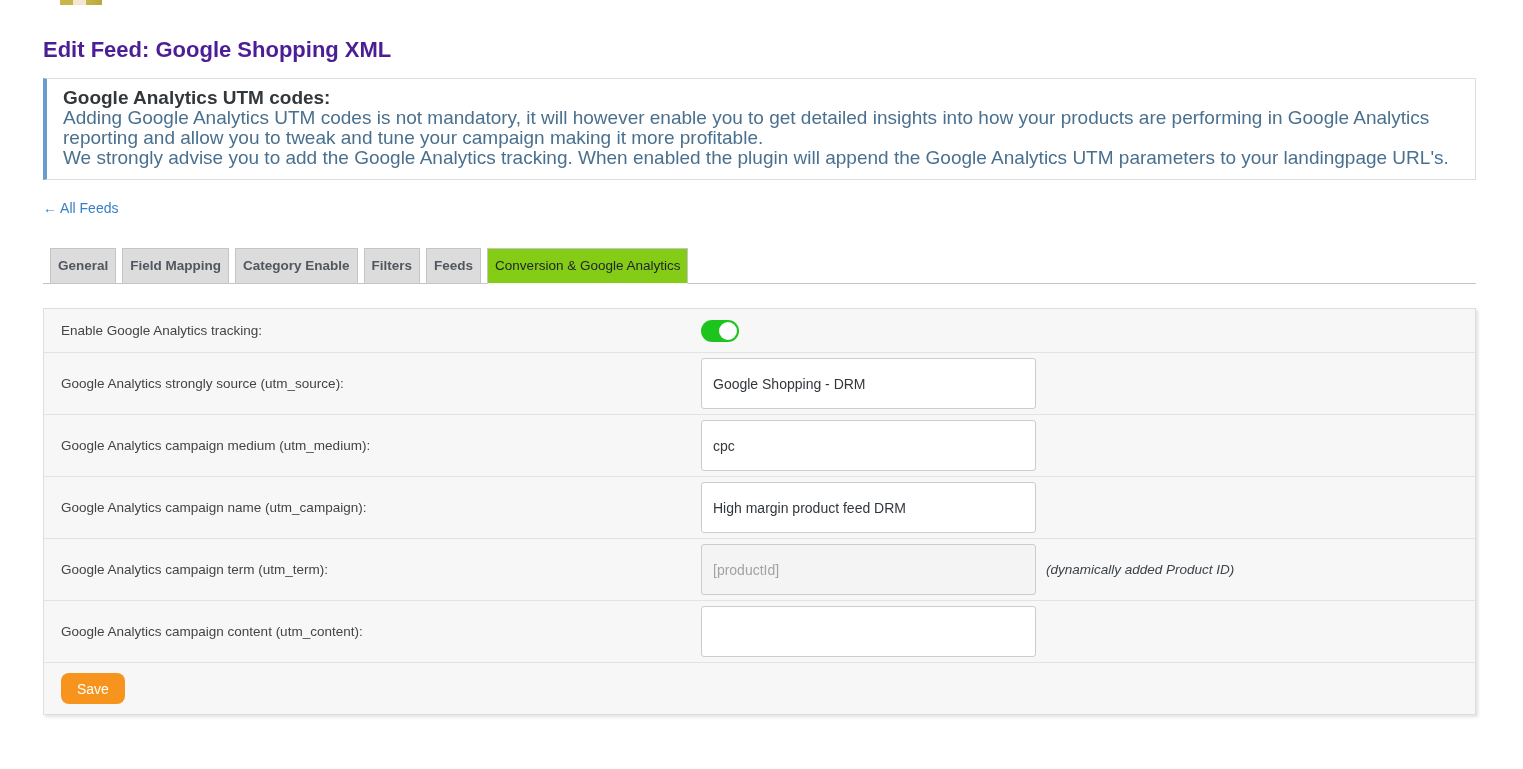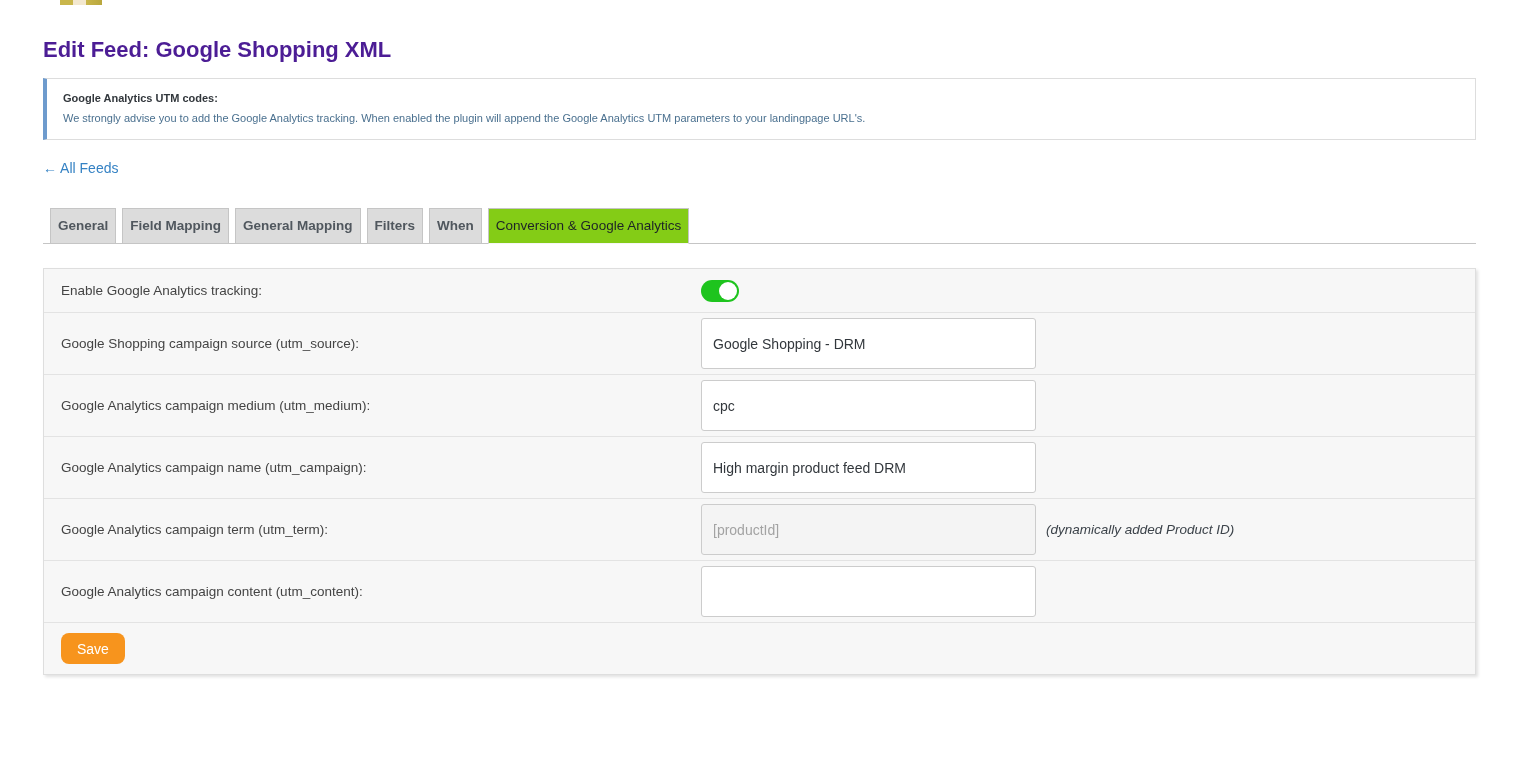--- a/index.html
+++ b/index.html
@@ -24,21 +24,21 @@
   h1.page-title {
     margin: 0; padding-top: 36px; padding-bottom: 15px;
     font-size: 22px; line-height: 27px; font-weight: 700;
     color: #4c1d95;
   }
   .notice {
     background: #fff;
     border: 1px solid #ddd;
     border-left: 4px solid var(--notice-accent, #6e9bcd);
     padding: 9px 16px 11px 16px;
-    font-size: 11px; line-height: 20px;
+    font-size: 19px; line-height: 20px;
   }
   .notice-title { font-weight: 700; color: #32373c; }
   .notice-line { color: var(--notice-text, #4a708f); }
   .back-link {
     display: inline-block;
     margin-top: 19px;
     color: var(--link, #3582c4);
     font-size: 14px; line-height: 18px;
     text-decoration: none;
     cursor: pointer;
@@ -129,45 +129,46 @@
 <body>
 
 <div class="partial-logo"></div>
 
 <div class="content">
 
   <h1 class="page-title">Edit Feed: Google Shopping XML</h1>
 
   <div class="notice">
     <div class="notice-title">Google Analytics UTM codes:</div>
+    <div class="notice-line">Adding Google Analytics UTM codes is not mandatory, it will however enable you to get detailed insights into how your products are performing in Google Analytics reporting and allow you to tweak and tune your campaign making it more profitable.</div>
     <div class="notice-line">We strongly advise you to add the Google Analytics tracking. When enabled the plugin will append the Google Analytics UTM parameters to your landingpage URL's.</div>
   </div>
 
   <a class="back-link" href="#">← All Feeds</a>
 
   <div class="tabs">
     <div class="tab">General</div>
     <div class="tab">Field Mapping</div>
-    <div class="tab">General Mapping</div>
+    <div class="tab">Category Enable</div>
     <div class="tab">Filters</div>
-    <div class="tab">When</div>
+    <div class="tab">Feeds</div>
     <div class="tab active">Conversion &amp; Google Analytics</div>
   </div>
 
   <div class="panel">
 
     <div class="form-row row-toggle">
       <div class="row-label">Enable Google Analytics tracking:</div>
       <div class="toggle" role="switch" aria-checked="true">
         <div class="knob"></div>
       </div>
     </div>
 
     <div class="form-row">
-      <div class="row-label">Google Shopping campaign source (utm_source):</div>
+      <div class="row-label">Google Analytics strongly source (utm_source):</div>
       <input type="text" class="text-input" value="Google Shopping - DRM" style="">
     </div>
 
     <div class="form-row">
       <div class="row-label">Google Analytics campaign medium (utm_medium):</div>
       <input type="text" class="text-input" value="cpc" style="">
     </div>
 
     <div class="form-row">
       <div class="row-label">Google Analytics campaign name (utm_campaign):</div>

